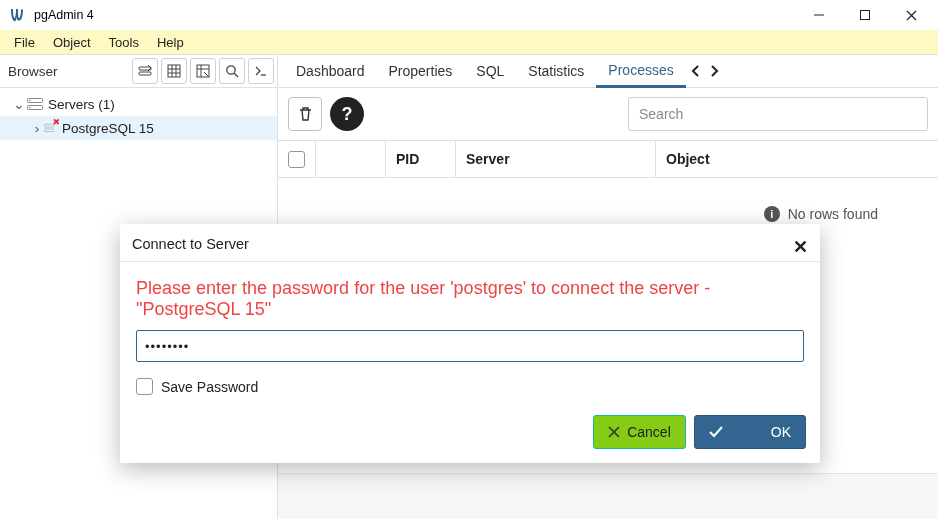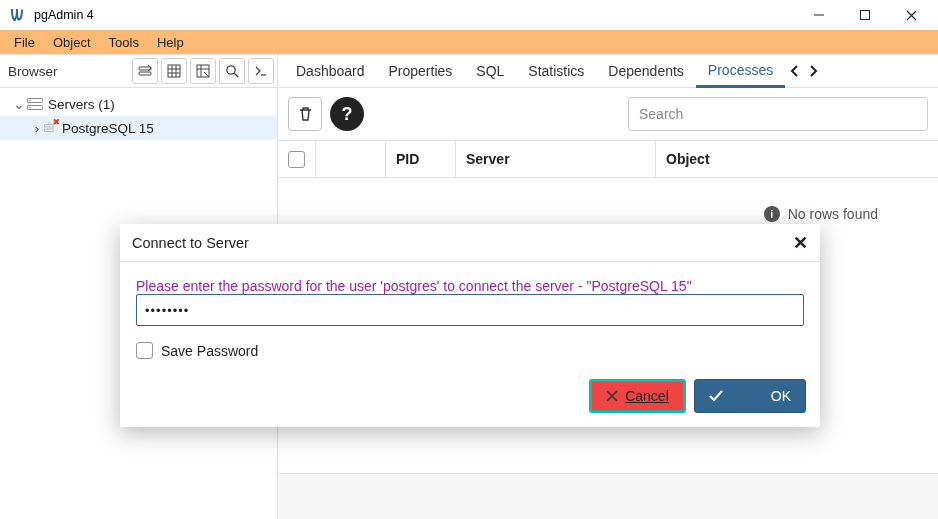--- a/index.html
+++ b/index.html
@@ -34,21 +34,21 @@
     width: 46px; height: 30px;
     display: flex; align-items: center; justify-content: center;
     color: #222;
   }
   
   .menubar {
     height: 24px;
     display: flex; align-items: center;
     padding: 0 6px;
     gap: 2px;
-    background: #fdba74;
+    background: #fef9c3;
   }
   .menubar .menuitem {
     padding: 2px 8px;
     font-size: 13px;
     color: #222;
   }
   
   .main {
     display: flex;
     height: calc(519px - 30px - 24px);
@@ -242,30 +242,30 @@
   .modal {
     position: absolute;
     left: 120px; top: 170px;
     width: 700px;
     background: #fff;
     border-radius: 2px;
     box-shadow: 0 6px 24px rgba(0,0,0,0.28);
   }
   .modal-head {
     height: 38px;
-    display:flex; align-items:center;
-    padding: 0 12px;
+    display:flex; align-items:flex-start;
+    padding: 12px 12px;
     border-bottom: 1px solid #e4e4e4;
   }
   .modal-title { flex:1; font-size: 14.5px; color:#222; }
   .modal-close { font-size: 18px; color:#222; font-weight:700; cursor:pointer; }
   .modal-body {
     padding: 16px 16px 10px 16px;
   }
-  .modal-msg { font-size: 14px; color:#a21caf; }
+  .modal-msg { font-size: 18px; color:#ef4444; margin-bottom: 10px; }
   .pwd-input {
     width: 100%;
     height: 32px;
     border: 1px solid #326690;
     border-radius: 2px;
     padding: 0 8px;
     font-size: 13px;
     letter-spacing: 1px;
     color:#222;
     outline: none;
@@ -281,21 +281,21 @@
   }
   .btn {
     height: 34px;
     padding: 0 14px;
     border-radius: 3px;
     font-size: 14px;
     display:flex; align-items:center; gap:7px;
     cursor:pointer;
   }
   .btn-cancel {
-    background:#ef4444; border:3px solid #14b8a6; color:#222;text-decoration:underline;
+    background:#84cc16; border:1px solid #14b8a6; color:#222;
   }
   .btn-ok {
     background:#326690; border:1px solid #2a5577; color:#fff;gap:48px;
   }
   svg { display:block; }
 </style>
 </head>
 <body>
 
 <div class="titlebar">
@@ -397,21 +397,20 @@
       </div>
     </div>
   </div>
 
   <div class="content">
     <div class="tabs">
       <div class="tab">Dashboard</div>
       <div class="tab">Properties</div>
       <div class="tab">SQL</div>
       <div class="tab">Statistics</div>
-      <div class="tab">Dependents</div>
       <div class="tab active">Processes</div>
       <div class="tab-scroll">
         <span class="navicon">
             <svg width="9" height="12" viewBox="0 0 9 12">
               <path d="M7 1L2 6l5 5" fill="none" stroke="#222" stroke-width="2"></path>
             </svg>
           </span>
         <span class="navicon">
             <svg width="9" height="12" viewBox="0 0 9 12">
               <path d="M2 1l5 5-5 5" fill="none" stroke="#222" stroke-width="2"></path>

